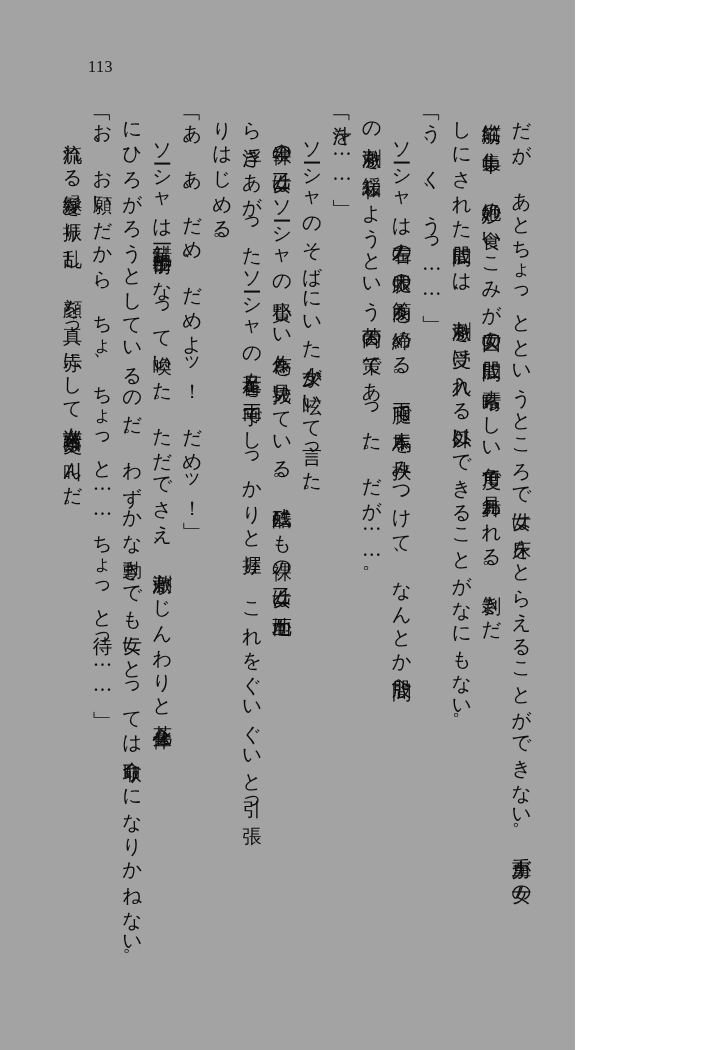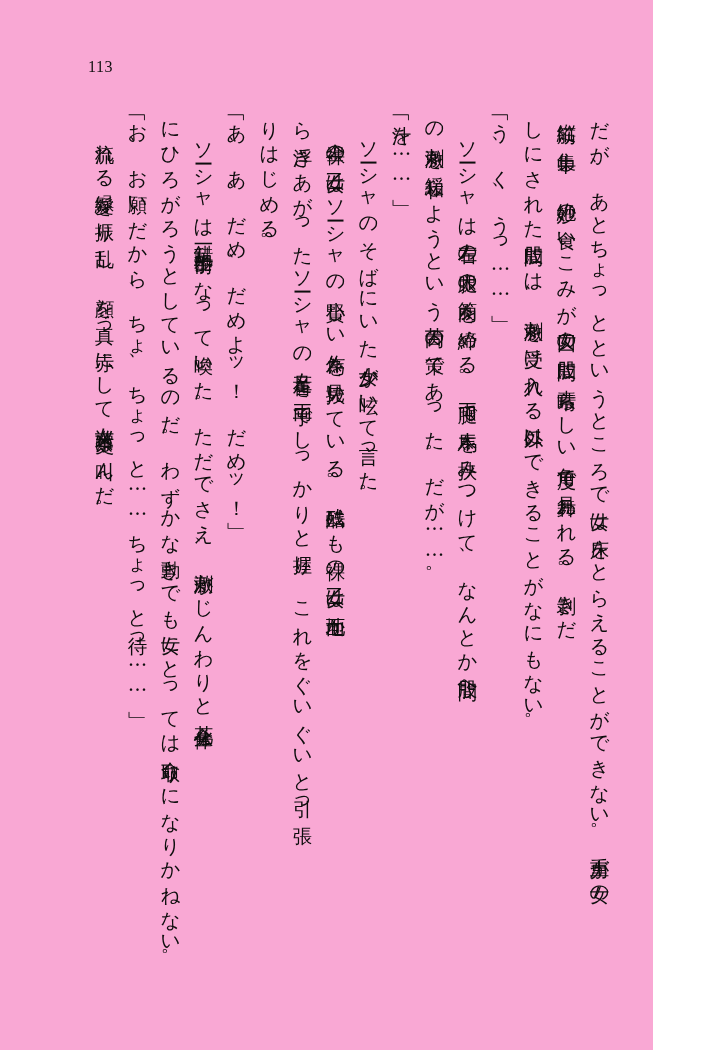--- a/index.html
+++ b/index.html
@@ -5,23 +5,23 @@
   html, body {
     margin: 0;
     padding: 0;
     background: #ffffff;
   }
   body {
     font-family: "Liberation Serif", "DejaVu Serif", serif;
   }
   .page {
     position: relative;
-    width: 653px;
+    width: 575px;
     height: 1050px;
-    background: #f9a8d4;
+    background: #a3a3a3;
     overflow: hidden;
   }
   .page-number {
     position: absolute;
     left: 88px;
     top: 58px;
     font-family: "Liberation Serif", "DejaVu Serif", serif;
     font-size: 16px;
     color: #111111;
     letter-spacing: 0.5px;

